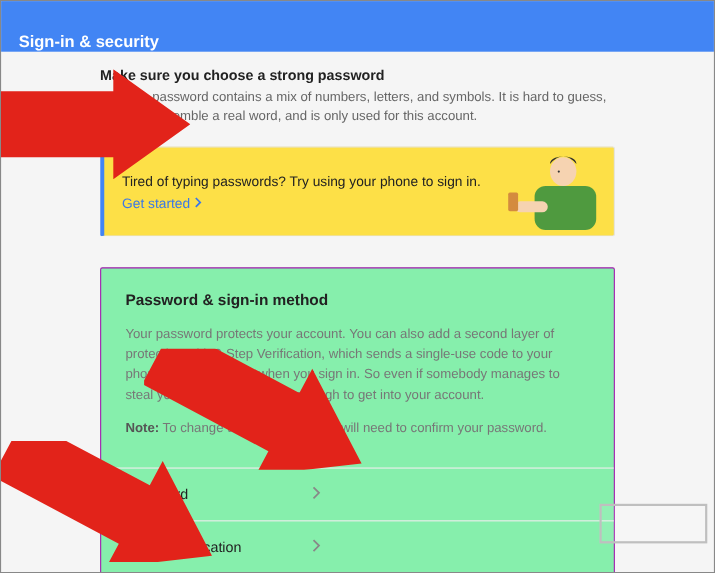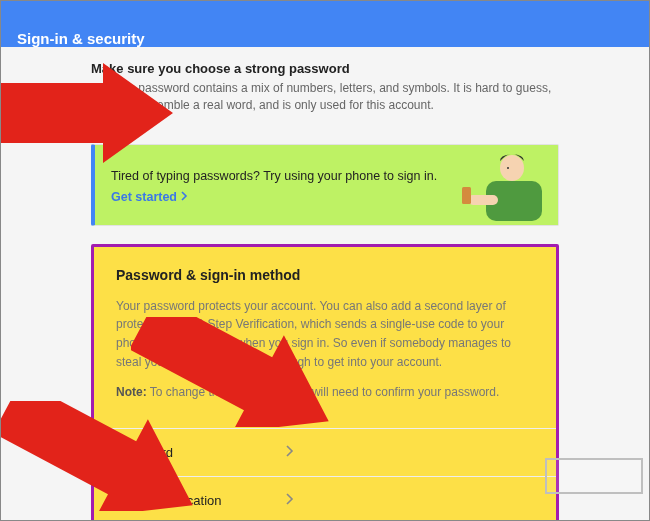--- a/index.html
+++ b/index.html
@@ -30,52 +30,52 @@
     font-weight: 700;
     color: #222;
     margin-bottom: 4px;
   }
   .intro p {
     font-size: 12px;
     color: #666;
     line-height: 1.45;
   }
   .phone-card {
-    margin-top: 29px;
-    background: #bef264;
+    margin-top: 18px;
+    background: #fde047;
     border: 1px solid #e2e2e2;
     border-left: 4px solid #4285f4;
     border-radius: 2px;
     padding: 24px 16px 16px 16px;
     position: relative;
     min-height: 82px;
   }
   .phone-card .promo {
     font-size: 12.5px;
     color: #222;
     margin-bottom: 4px;
   }
   .phone-card .getstarted {
     font-size: 12.5px;
     color: #3b78e7;
-    font-weight: 700;
+    font-weight: 400;
     display: inline-flex;
     align-items: center;
     gap: 4px;
     cursor: pointer;
   }
   .phone-card .illus {
     position: absolute;
     right: 8px;
     bottom: 0;
   }
   .panel {
-    margin-top: 18px;
-    background: #fde047;
-    border: 3px solid #a21caf;
+    margin-top: 28px;
+    background: #86efac;
+    border: 1px solid #a21caf;
     border-radius: 2px;
   }
   .panel-body {
     padding: 20px 22px 14px 22px;
   }
   .panel-body h3 {
     font-size: 14px;
     font-weight: 700;
     color: #222;
     margin-bottom: 14px;

